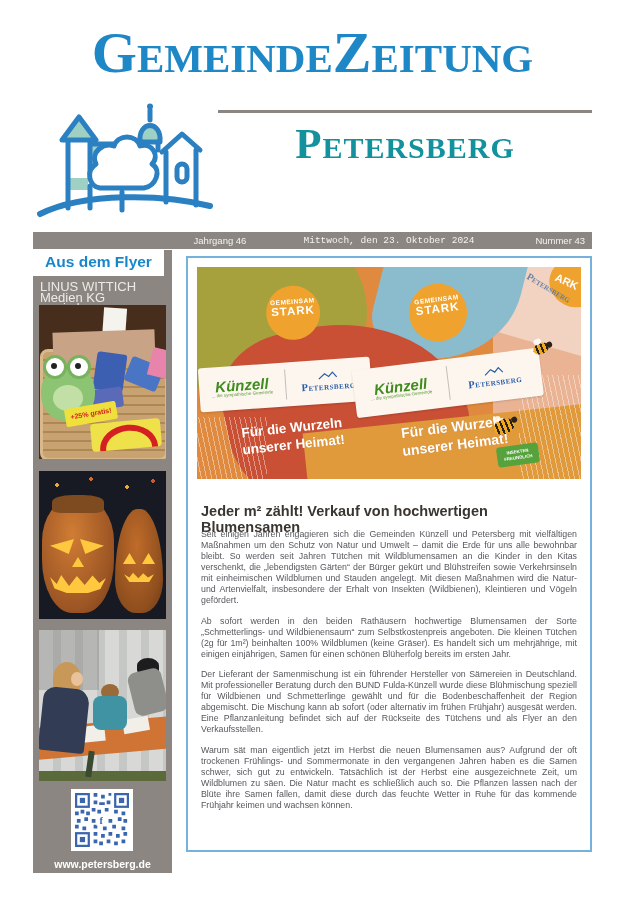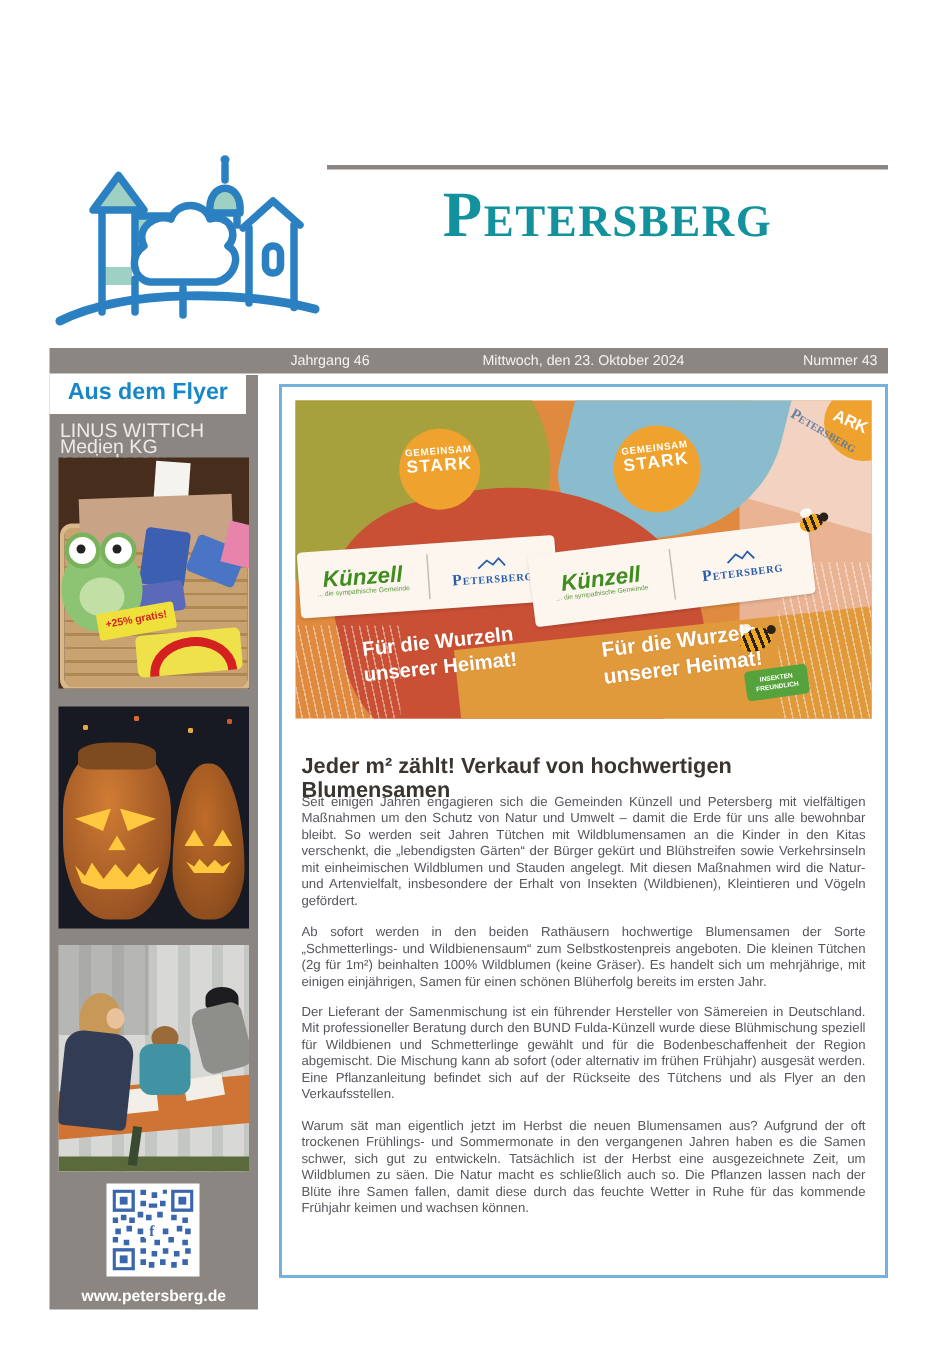--- a/index.html
+++ b/index.html
@@ -15,21 +15,21 @@
   .subtitle-block{position:absolute;left:218px;width:374px;top:120px;text-align:center;
     font-family:"Liberation Serif",serif;font-variant:small-caps;font-weight:700;color:#13929e;}
   .sub1{font-size:30px;line-height:1.1;}
   .sub2{font-size:43px;line-height:1.05;letter-spacing:1px;margin-top:1px;}
 
   
   .issue-bar{position:absolute;left:33px;top:232px;width:559px;height:17px;background:#8b8681;
     color:#f4f3f1;font-size:9.5px;}
   .issue-bar span{position:absolute;top:3px;white-space:nowrap;}
   .ib-jahrgang{left:187px;transform:translateX(-50%);}
-  .ib-date{left:356px;transform:translateX(-50%);}
+  .ib-date{left:356px;transform:translateX(-50%);font-family:Liberation Mono, monospace;}
   .ib-nummer{right:7px;}
 
   
   .sidebar{position:absolute;left:33px;top:250px;width:139px;height:623px;background:#8b8681;}
   .sb-title{position:absolute;left:0;top:0;width:131px;height:26px;background:#fff;
     color:#1787c9;font-weight:700;font-size:15.5px;text-align:center;line-height:24px;}
   .sb-pub{position:absolute;left:7px;top:32px;font-size:13px;line-height:10.5px;color:#edebe7;}
   .sb-photo{position:absolute;left:6px;width:127px;overflow:hidden;background:#444;}
   .sb-web{position:absolute;left:0;top:608px;width:139px;text-align:center;color:#fff;
     font-weight:700;font-size:10.5px;}
@@ -151,20 +151,21 @@
   .bee-a{left:296px;top:152px;width:22px;height:15px;}
   .bee-b{left:336px;top:76px;}
   .insect-badge{position:absolute;left:300px;top:178px;width:42px;height:20px;background:#56a23c;border-radius:3px;
     transform:rotate(-8deg);color:#fff;font-size:4.4px;font-weight:700;text-align:center;line-height:1.3;padding-top:4px;box-sizing:border-box;}
 </style>
 </head>
 <body>
 
 <div class="page">
 
+  <div class="wordmark">GemeindeZeitung</div>
 
   <div class="logo">
     <svg viewBox="0 0 182 132" width="182" height="132">
       <g fill="none" stroke="#2b80c2" stroke-width="5" stroke-linecap="round" stroke-linejoin="round">
         <rect x="58" y="56" width="52" height="24" fill="#9ed0c4" stroke="none"></rect>
         <rect x="36" y="88" width="18" height="12" fill="#9ed0c4" stroke="none"></rect>
         <path d="M6 124 C 50 102, 130 104, 176 116" stroke-width="6"></path>
         <path d="M34 118 L34 50"></path>
         <path d="M56 50 L56 84"></path>
         <path d="M56 96 L56 118"></path>

